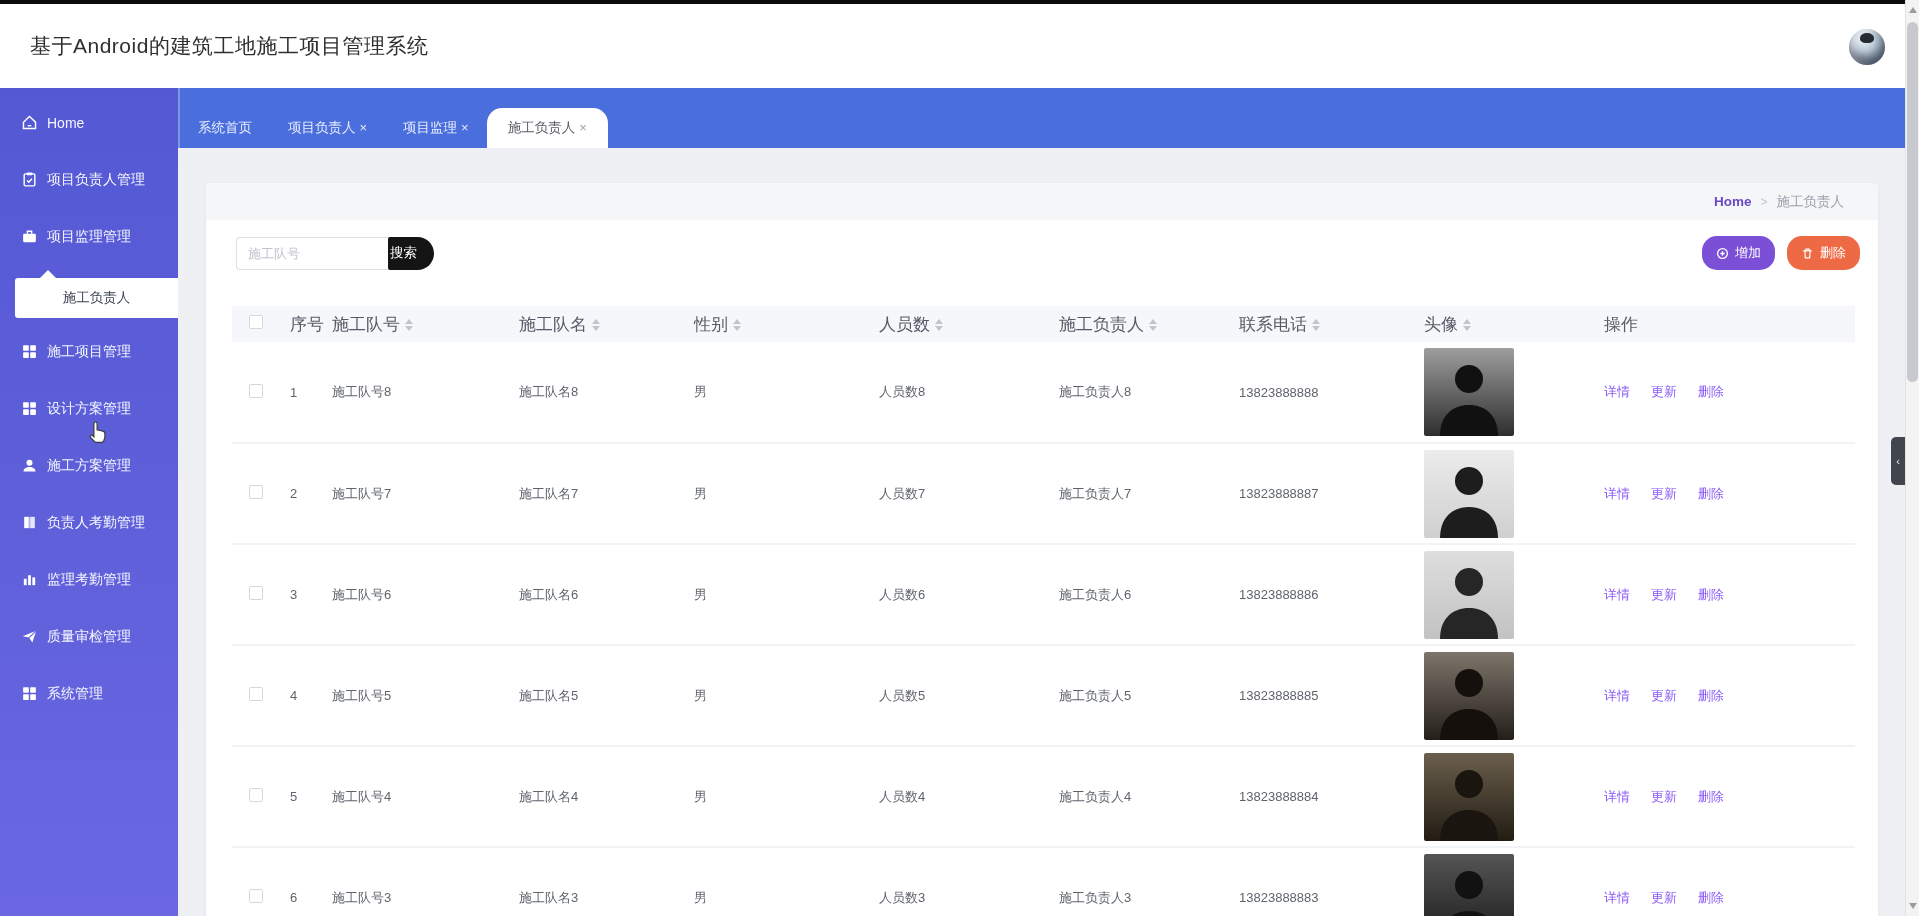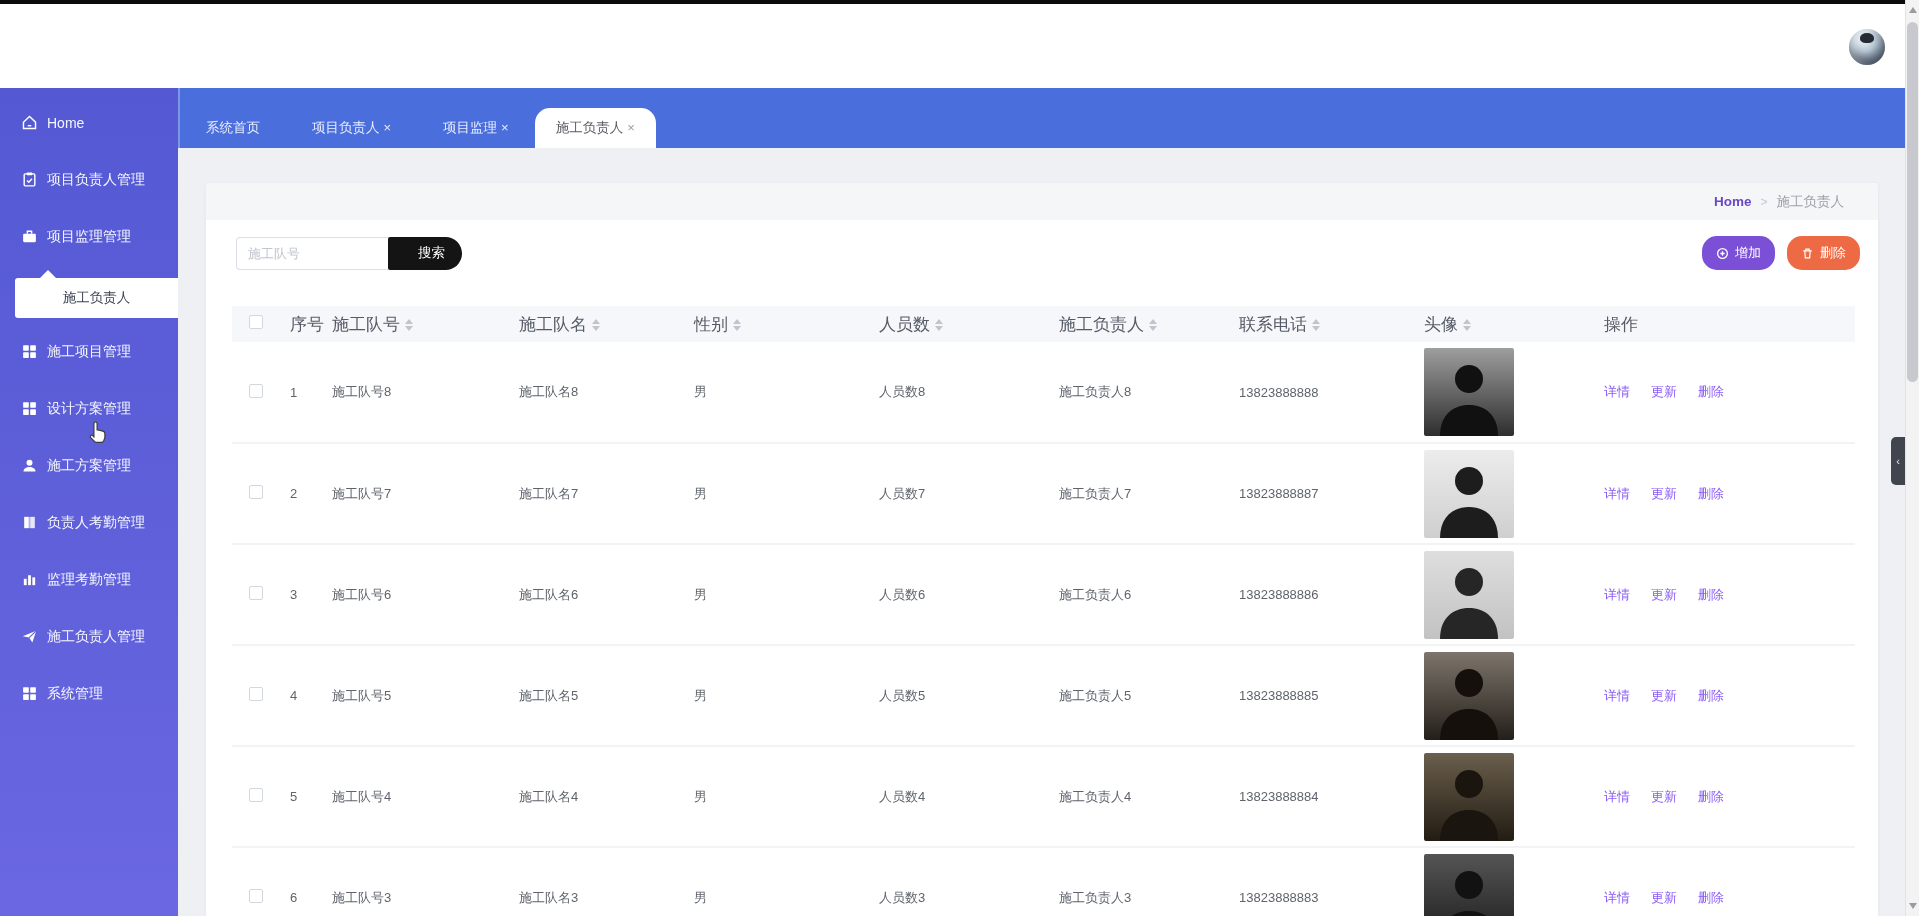--- a/index.html
+++ b/index.html
@@ -25,40 +25,40 @@
   .side-item .ic svg { width:17px; height:17px; }
   .submenu-wrap { position:relative; margin:13px 0 5px 15px; }
   .submenu-notch { position:absolute; top:-8px; left:24px; width:0; height:0;
     border-left:9px solid transparent; border-right:9px solid transparent; border-bottom:9px solid #ffffff; }
   .submenu-item { width:163px; height:40px; background:#ffffff; border-radius:3px 0 0 3px; color:#3c4254; font-size:13.5px;
     display:flex; align-items:center; justify-content:center; cursor:pointer; }
   
   .tabbar { position:absolute; left:178px; top:88px; width:1727px; height:60px; background:#4a6fdc;
     border-left:2px solid rgba(255,255,255,.28); z-index:8; }
   .tabs { position:absolute; left:0; bottom:0; display:flex; align-items:flex-end; }
-  .tab { height:40px; line-height:40px; padding:0 26px; font-size:13.5px; color:#e9edff; cursor:pointer; display:flex; align-items:center; gap:4px; }
+  .tab { height:40px; line-height:40px; padding:0 18px; font-size:13.5px; color:#e9edff; cursor:pointer; display:flex; align-items:center; gap:4px; }
   .tab .close { font-size:13px; color:inherit; cursor:pointer; }
   .tab.active { background:#ffffff; color:#585c64; border-radius:15px 15px 0 0; padding:0 21px; }
   .tab.active .close { color:#9aa0a8; }
   
   .content { position:absolute; left:178px; top:148px; width:1727px; height:768px; background:#eef0f4; overflow:hidden; }
   .card { position:absolute; left:28px; top:35px; width:1672px; height:820px; background:#ffffff; border-radius:4px;
     box-shadow:0 1px 4px rgba(40,50,80,.06); }
   .crumb-bar { height:37px; background:#f5f6f8; border-radius:4px 4px 0 0; display:flex; align-items:center;
     justify-content:flex-end; padding-right:34px; font-size:13.5px; gap:9px; }
   .crumb-home { color:#6a48c8; font-weight:bold; cursor:pointer; }
   .crumb-sep { color:#c3c7cf; font-size:12px; }
   .crumb-cur { color:#9aa1ab; }
   
   .toolbar { margin-top:16px; padding:0 18px 0 30px; display:flex; align-items:center; justify-content:space-between; }
   .search-group { display:flex; align-items:center; }
   .search-input { width:152px; height:33px; border:1px solid #dcdfe6; border-right:none; border-radius:4px 0 0 4px;
     padding:0 11px; font-size:13px; color:#555; outline:none; font-family:inherit; }
   .search-input::placeholder { color:#c0c5cd; }
-  .search-btn { height:33px; padding:0 17px 0 30px; background:#141414; color:#fff; border:none; font-size:13.5px;
+  .search-btn { height:33px; padding:0 17px 0 2px; background:#141414; color:#fff; border:none; font-size:13.5px;
     border-radius:2px 17px 17px 2px; cursor:pointer; font-family:inherit; }
   .right-btns { display:flex; gap:12px; }
   .pill-btn { height:34px; border:none; border-radius:15px; color:#fff; font-size:13px; padding:0 14px;
     display:inline-flex; align-items:center; gap:6px; cursor:pointer; font-family:inherit; }
   .pill-btn svg { width:13px; height:13px; }
   .btn-add { background:#7b4fd6; }
   .btn-del { background:#ee6a45; }
   
   .table-wrap { margin:36px 23px 0 26px; }
   table { width:100%; border-collapse:collapse; table-layout:fixed; }
@@ -84,20 +84,21 @@
   .sb-thumb { position:absolute; left:1px; top:22px; width:11px; height:360px; background:#c7c9ce; border-radius:6px; cursor:grab; }
   
   .mouse-cursor { position:absolute; left:86px; top:420px; width:24px; height:26px; z-index:70; pointer-events:none; }
 </style>
 </head>
 <body>
 
 <div class="top-strip"></div>
 
 <div class="header">
+  <div class="title">基于Android的建筑工地施工项目管理系统</div>
   <div class="avatar"></div>
 </div>
 
 <div class="sidebar" id="sidebar">
     <div class="side-item">
       <span class="ic">
         <svg viewBox="0 0 24 24" fill="none" stroke="#fff" stroke-width="2">
           <path d="M3.5 11.5 12 3.5l8.5 8v9h-17z"></path>
           <path d="M9.5 16.5h5"></path>
         </svg>
@@ -178,21 +179,21 @@
       </span>
       <span>监理考勤管理</span>
     </div>
     <div class="side-item">
       <span class="ic">
         <svg viewBox="0 0 24 24" fill="#fff">
           <path d="M2.5 11.5 21.5 4l-5.5 16.5-4.5-7z"></path>
           <path d="M11.5 13.5 21.5 4" stroke="#5f60da" stroke-width="1.6"></path>
         </svg>
       </span>
-      <span>施工负责人管理</span>
+      <span>质量审检管理</span>
     </div>
     <div class="side-item">
       <span class="ic">
         <svg viewBox="0 0 24 24" fill="#fff">
           <rect x="3" y="3" width="8" height="8" rx="1"></rect>
           <rect x="13" y="3" width="8" height="8" rx="1"></rect>
           <rect x="3" y="13" width="8" height="8" rx="1"></rect>
           <rect x="13" y="13" width="8" height="8" rx="1"></rect>
         </svg>
       </span>

